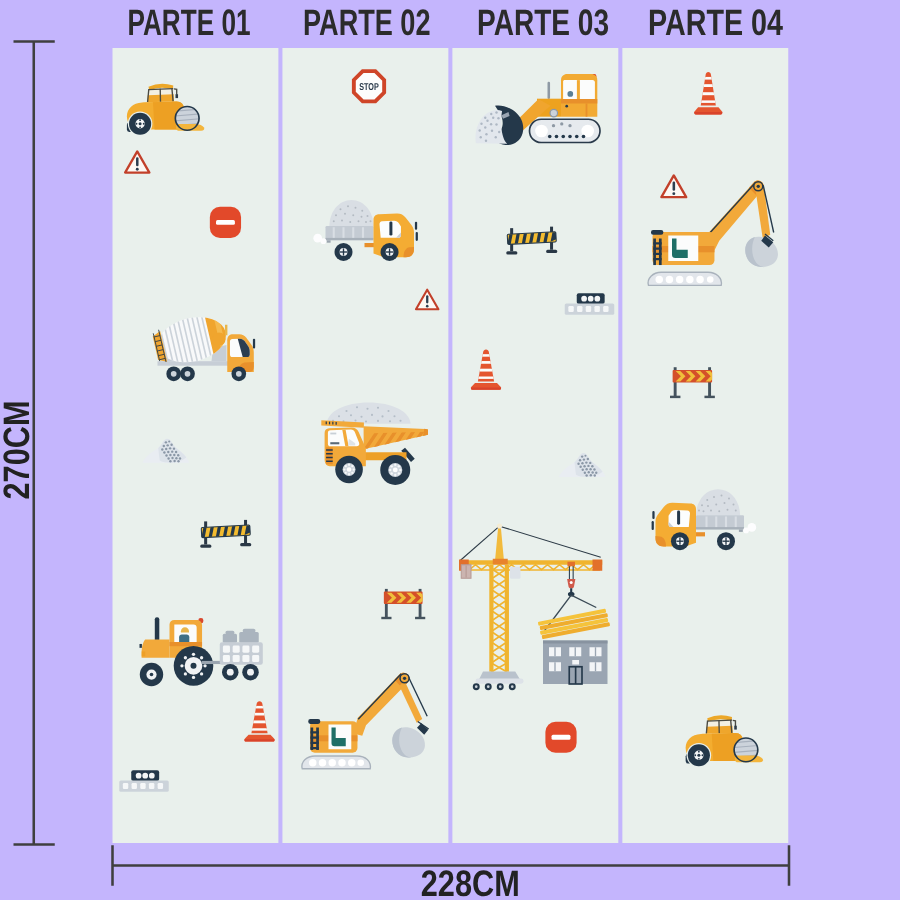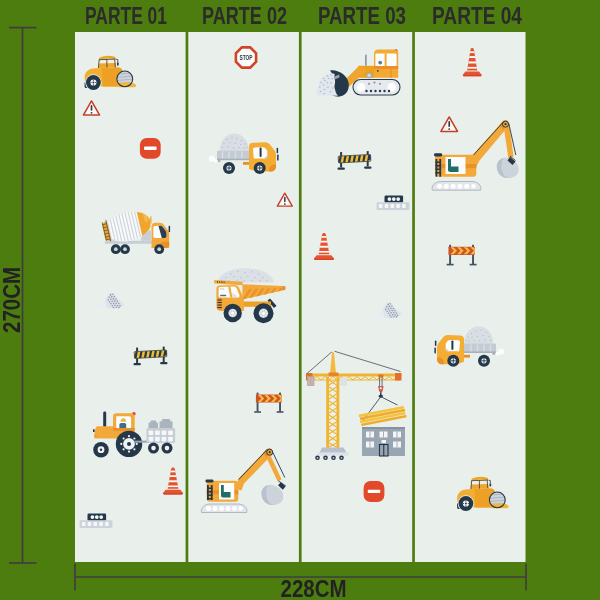--- a/index.html
+++ b/index.html
@@ -1,16 +1,16 @@
 <!DOCTYPE html>
 <html><head>
 <meta charset="utf-8">
 <style>
   html,body{margin:0;padding:0;background:#ffffff;}
-  #stage{position:relative;width:600px;height:600px;background:#4d7c0f;overflow:hidden;
+  #stage{position:relative;width:600px;height:600px;background:#c4b5fd;overflow:hidden;
          font-family:"Liberation Sans", sans-serif;}
   svg{position:absolute;left:0;top:0;}
 </style>
 </head>
 <body>
 <div id="stage">
 <svg width="600" height="600" viewBox="0 0 600 600">
   <rect x="75" y="32" width="110.6" height="530" fill="#e9f0ec"></rect>
   <rect x="188.3" y="32" width="110.6" height="530" fill="#e9f0ec"></rect>
   <rect x="301.6" y="32" width="110.6" height="530" fill="#e9f0ec"></rect>

